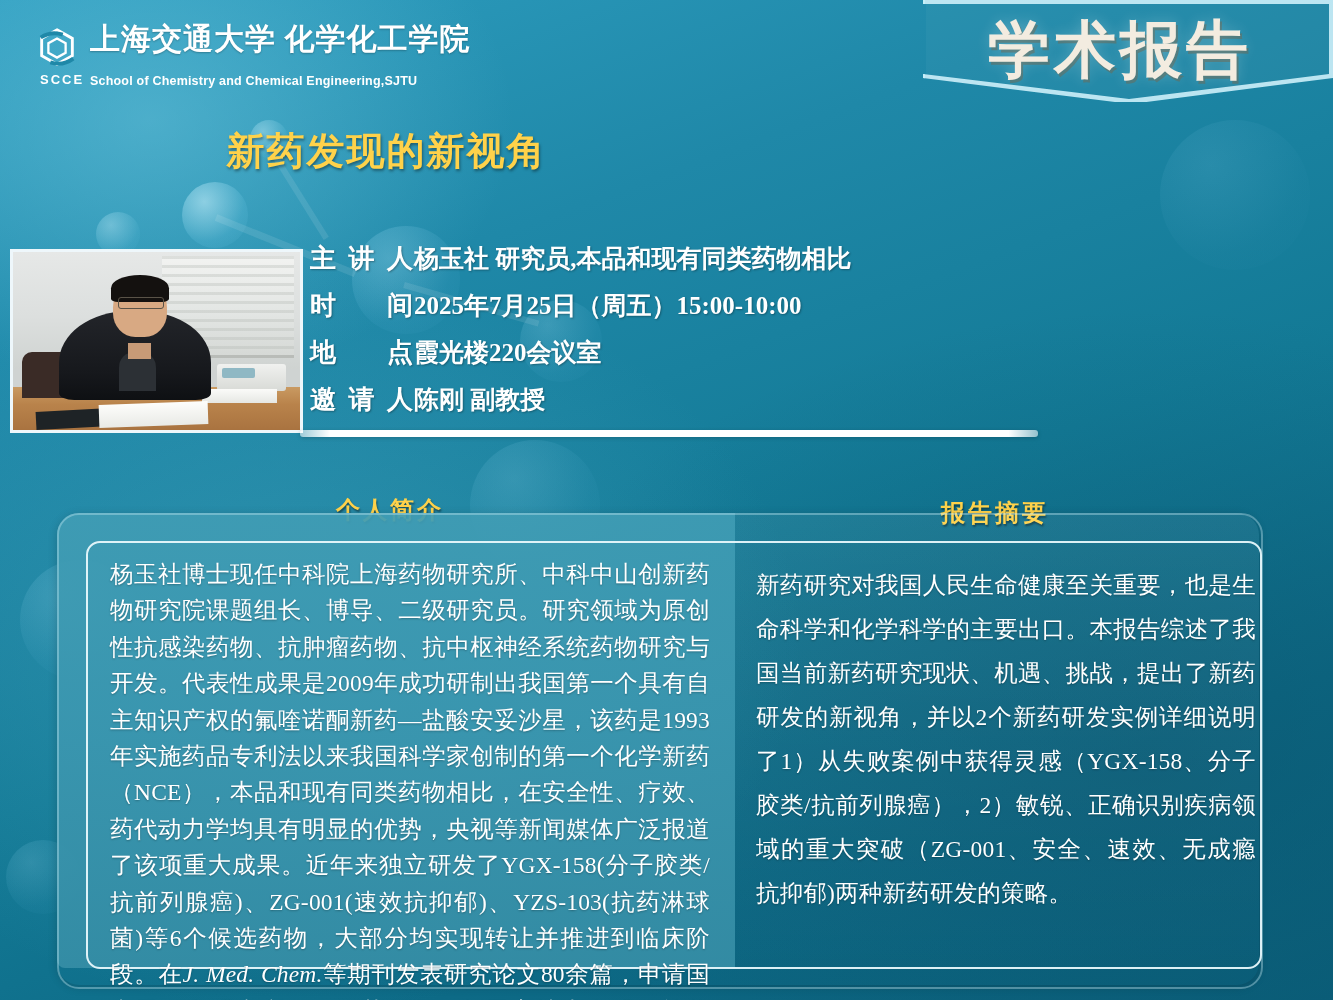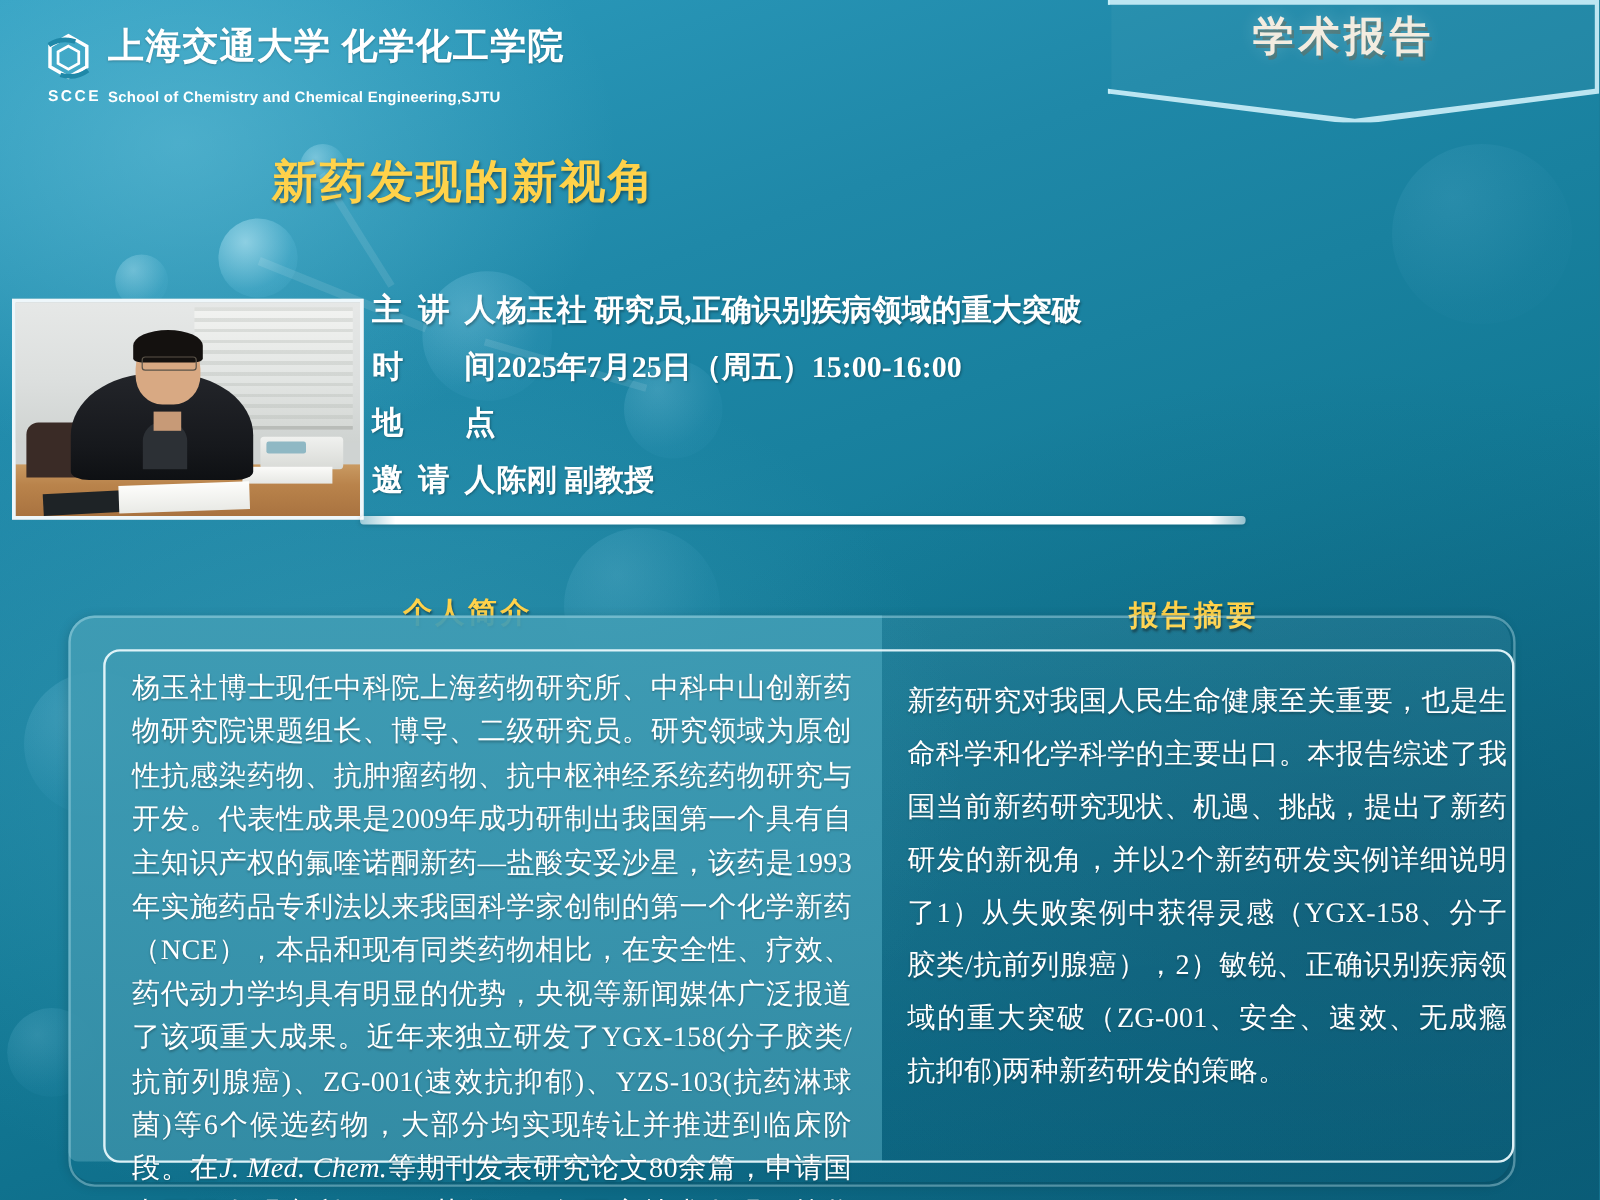--- a/index.html
+++ b/index.html
@@ -55,21 +55,21 @@
     clip-path:polygon(3px 0, 410px 0, 410px 76px, 208px 102px, 3px 76px);
   }
   #ribbon .outline{
     position:absolute;inset:0;
     border-left:2px solid rgba(200,240,250,.85);
     clip-path:polygon(0 0,410px 0,410px 78px,208px 104px,0 78px, 0 74px, 206px 99px, 406px 74px, 406px 4px, 0 4px);
     background:rgba(205,240,250,.9);
   }
   #ribbon .label{
     position:absolute;left:0;right:16px;top:8px;text-align:center;
-    font-family:Liberation Sans, sans-serif;font-weight:700;font-size:34px;
+    font-family:Liberation Sans, sans-serif;font-weight:700;font-size:62px;
     letter-spacing:4px;
     color:#f3ece0;
     text-shadow:2px 3px 0 rgba(120,100,70,.45), 0 0 14px rgba(255,255,255,.25);
   }
   
   #photo{
     position:absolute;left:10px;top:249px;width:287px;height:178px;
     border:3px solid #eef7fb;overflow:hidden;background:#cfd3d2;
   }
   #photo .ph-wall{position:absolute;left:0;top:0;width:100%;height:66%;
@@ -221,34 +221,35 @@
     <div class="ph-papers"></div>
   </div>
 
   <div id="info">
     <div class="info-row">
       <div class="info-label">
         <span>主</span>
         <span>讲</span>
         <span>人</span>
       </div>
-      <div class="info-value">杨玉社 研究员,正确识别疾病领域的重大突破</div>
+      <div class="info-value">杨玉社 研究员,本品和现有同类药物相比</div>
     </div>
     <div class="info-row">
       <div class="info-label">
         <span>时</span>
         <span>间</span>
       </div>
-      <div class="info-value">2025年7月25日（周五）15:00-16:00</div>
+      <div class="info-value">2025年7月25日（周五）15:00-10:00</div>
     </div>
     <div class="info-row">
       <div class="info-label">
         <span>地</span>
         <span>点</span>
       </div>
+      <div class="info-value">霞光楼220会议室</div>
     </div>
     <div class="info-row">
       <div class="info-label">
         <span>邀</span>
         <span>请</span>
         <span>人</span>
       </div>
       <div class="info-value">陈刚 副教授</div>
     </div>
   </div>

